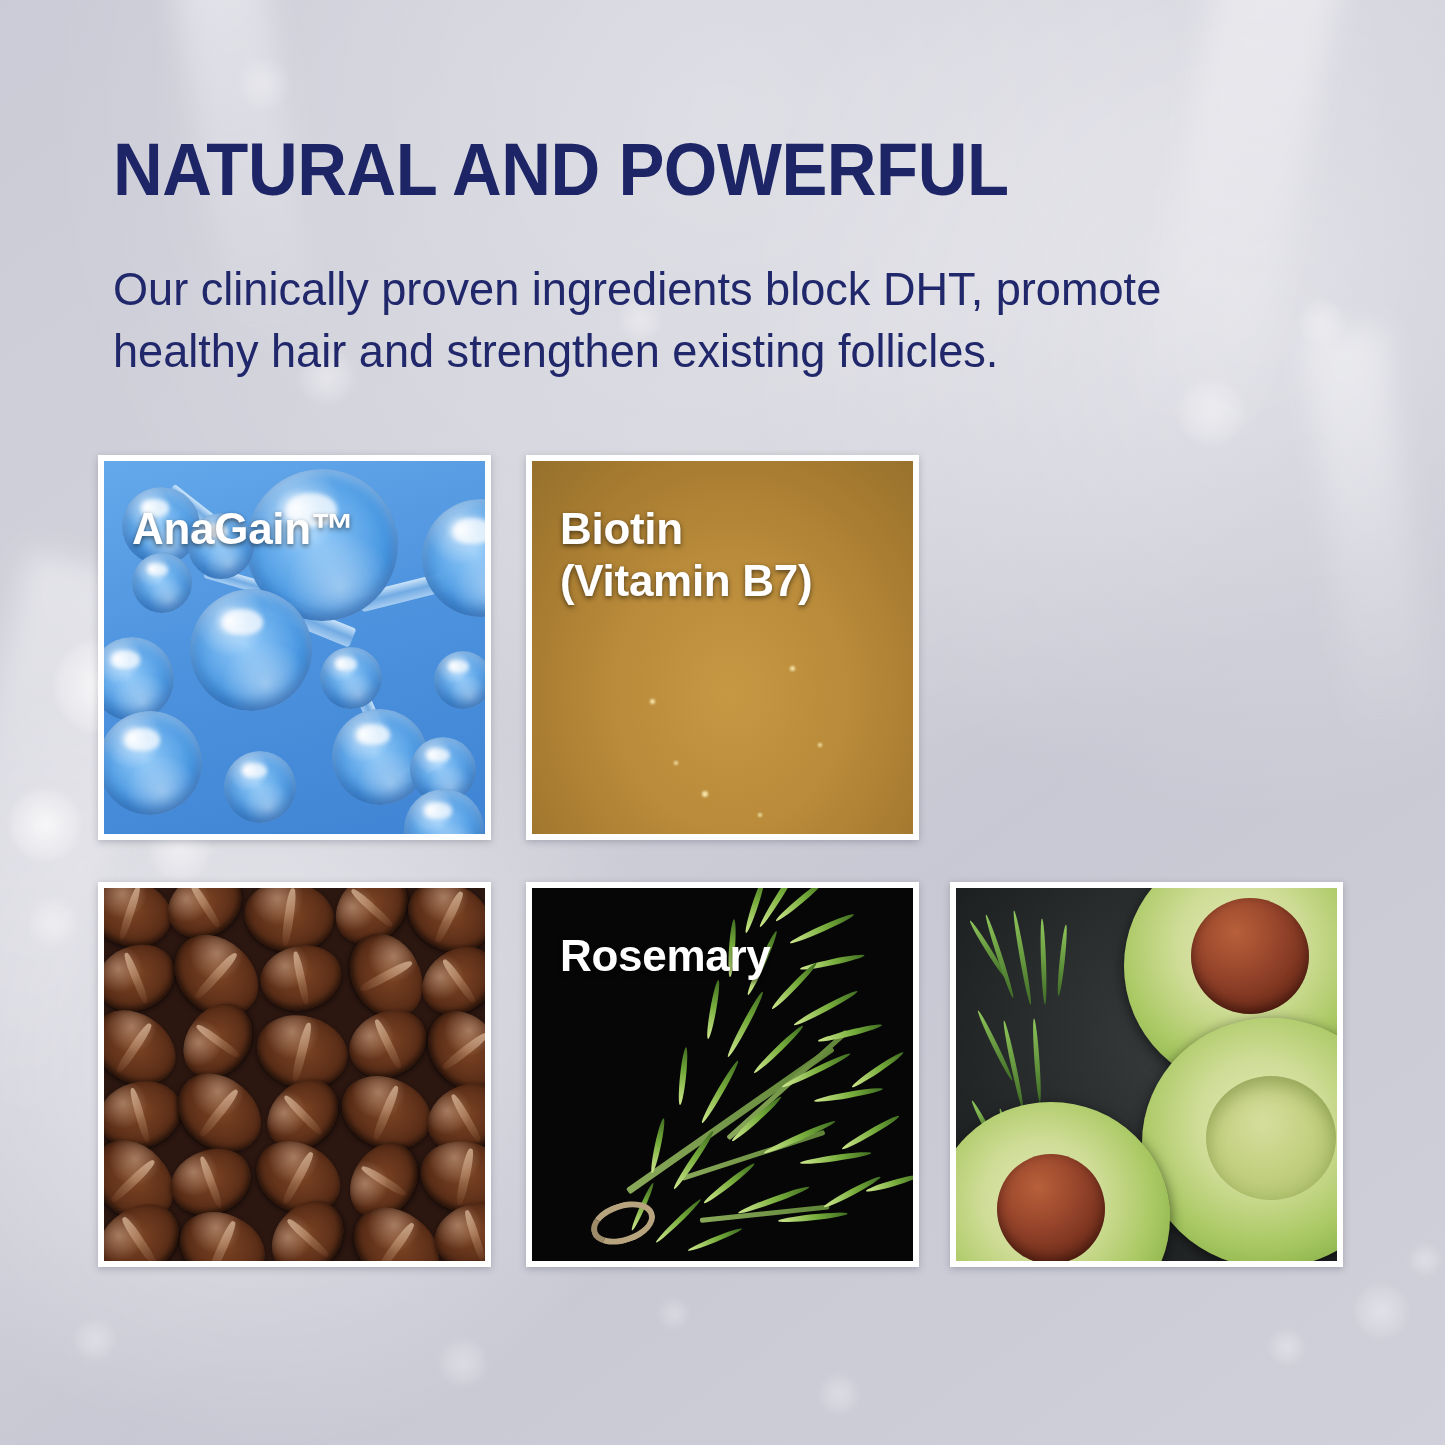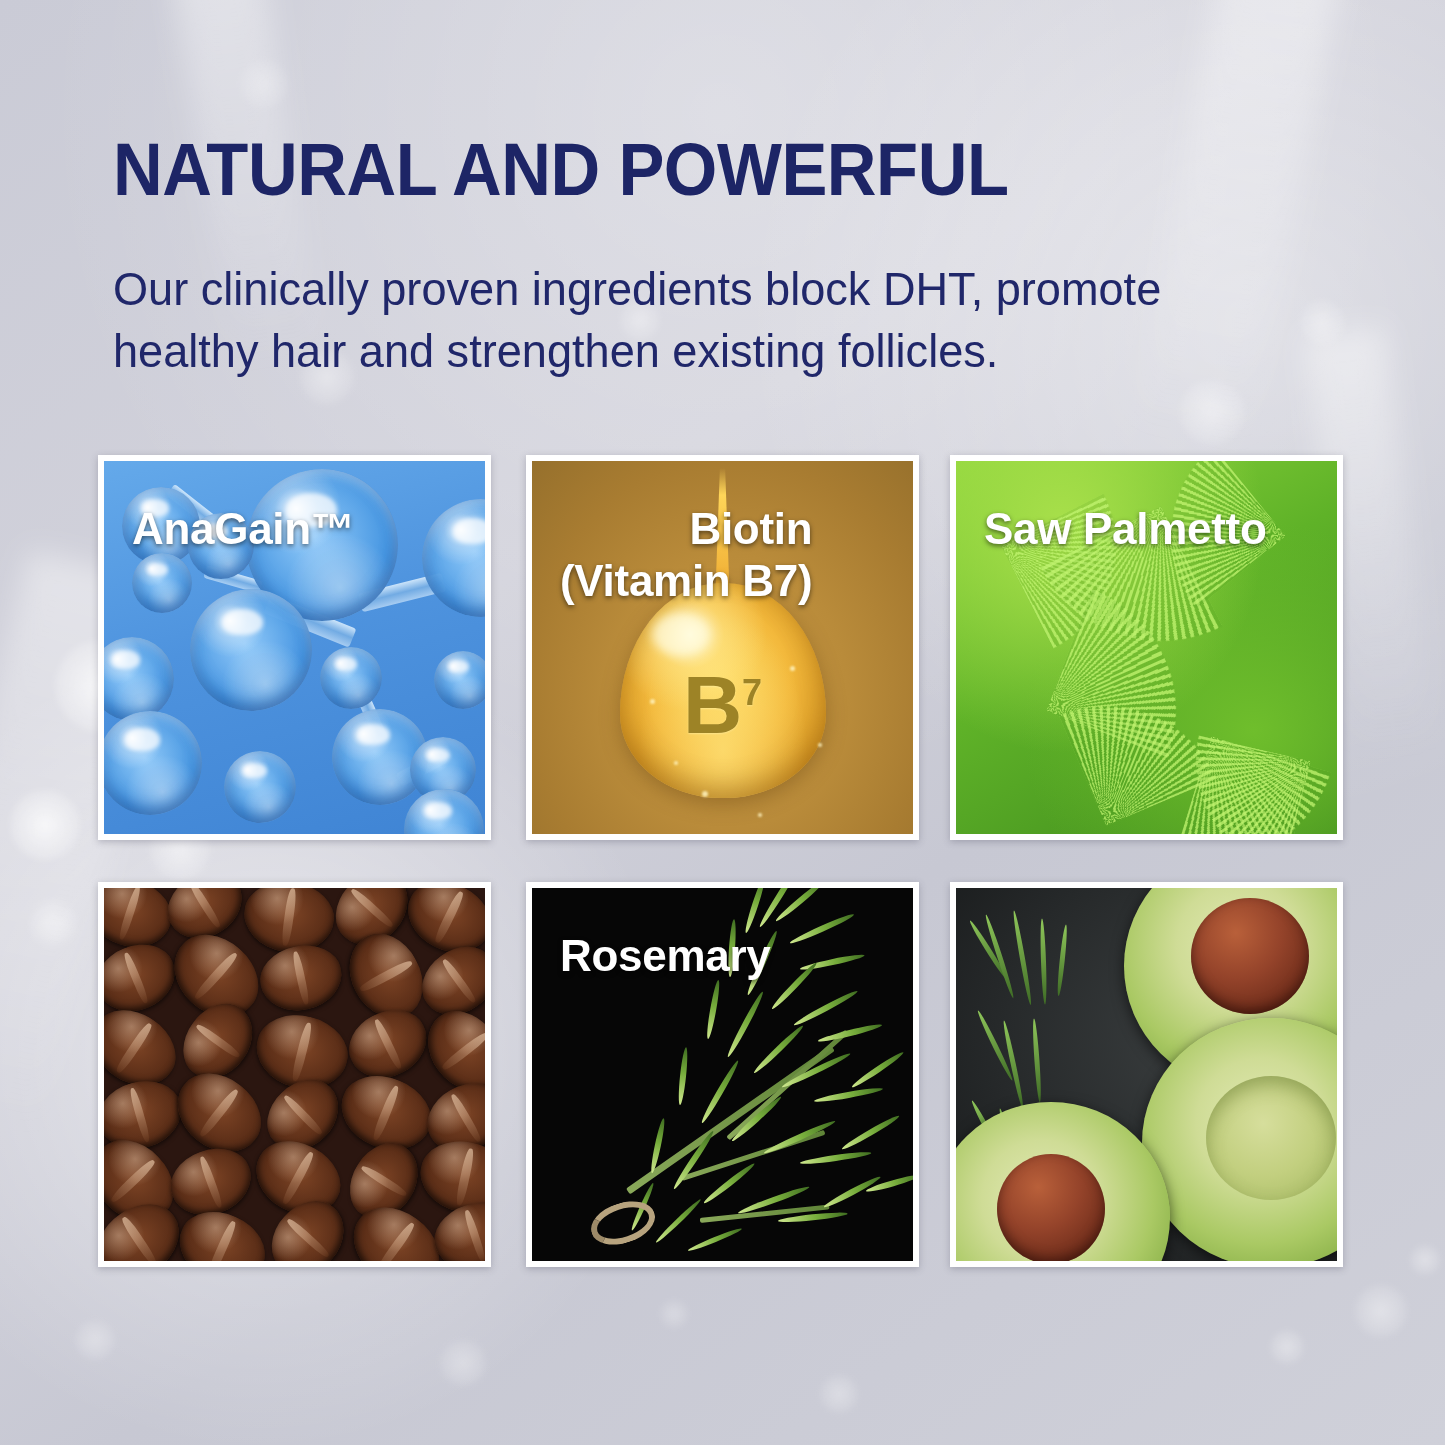--- a/index.html
+++ b/index.html
@@ -92,21 +92,20 @@
     left: 28px;
     top: 42px;
     color: #ffffff;
     font-size: 44px;
     line-height: 52px;
     font-weight: bold;
     letter-spacing: -0.3px;
     text-shadow: 0 2px 5px rgba(0,0,0,0.55);
     z-index: 9;
     white-space: pre-line;
-    text-align: right;
   }
   .tile.c1 { left: 0;    top: 0; }
   .tile.c2 { left: 428px; top: 0; }
   .tile.c3 { left: 852px; top: 0; }
   .tile.c4 { left: 0;    top: 427px; }
   .tile.c5 { left: 428px; top: 427px; }
   .tile.c6 { left: 852px; top: 427px; }
 
   
   .bg-molecule {
@@ -387,50 +386,31 @@
         <div class="sphere" style="left:330px; top:190px; width:58px;  height:58px;"></div>
         <div class="sphere" style="left:120px; top:290px; width:72px;  height:72px;"></div>
         <div class="sphere" style="left:300px; top:328px; width:80px;  height:80px;"></div>
         <div class="caption">AnaGain™</div>
       </div>
     </div>
 
     <div class="tile c2">
       <div class="photo">
         <div class="bg-gold"></div>
-        <div class="droplet">
-          <div class="neck"></div>
-          <div class="bulb"></div>
-          <div class="b7">B<sup>7</sup></div>
-        </div>
         <div class="gold-spark" style="left:118px; top:238px; width:5px;  height:5px;"></div>
         <div class="gold-spark" style="left:142px; top:300px; width:4px;  height:4px;"></div>
         <div class="gold-spark" style="left:258px; top:205px; width:5px;  height:5px;"></div>
         <div class="gold-spark" style="left:286px; top:282px; width:4px;  height:4px;"></div>
         <div class="gold-spark" style="left:170px; top:330px; width:6px;  height:6px;"></div>
         <div class="gold-spark" style="left:226px; top:352px; width:4px;  height:4px;"></div>
         <div class="caption">Biotin
 (Vitamin B7)</div>
       </div>
     </div>
 
-    <div class="tile c3">
-      <div class="photo">
-        <div class="bg-palm"></div>
-        <div class="frond" style="left:-70px; top:-30px; transform:rotate(18deg);"></div>
-        <div class="frond" style="left:70px;  top:-90px; transform:rotate(108deg); width:270px; height:270px;"></div>
-        <div class="frond" style="left:215px; top:-40px; transform:rotate(186deg);"></div>
-        <div class="frond" style="left:-40px; top:120px; transform:rotate(-24deg); width:260px; height:260px;"></div>
-        <div class="frond" style="left:130px; top:150px; transform:rotate(62deg);  width:250px; height:250px;"></div>
-        <div class="frond" style="left:240px; top:185px; transform:rotate(148deg); width:230px; height:230px;"></div>
-        <div class="frond" style="left:30px;  top:245px; transform:rotate(-68deg); width:240px; height:240px;"></div>
-        <div class="frond" style="left:190px; top:265px; transform:rotate(96deg);  width:220px; height:220px;"></div>
-        <div class="caption">Saw Palmetto</div>
-      </div>
-    </div>
 
     <div class="tile c4">
       <div class="photo">
         <div class="bg-coffee"></div>
         <div class="bean" style="left:-16px; top:-8px;  width:84px; height:66px; transform:rotate(18deg);"></div>
         <div class="bean" style="left:62px;  top:-14px; width:78px; height:62px; transform:rotate(-32deg);"></div>
         <div class="bean" style="left:140px; top:-6px;  width:90px; height:70px; transform:rotate(8deg);"></div>
         <div class="bean" style="left:228px; top:-12px; width:80px; height:64px; transform:rotate(-48deg);"></div>
         <div class="bean" style="left:302px; top:-4px;  width:86px; height:66px; transform:rotate(26deg);"></div>
         <div class="bean" style="left:-8px;  top:58px;  width:80px; height:64px; transform:rotate(-22deg);"></div>

